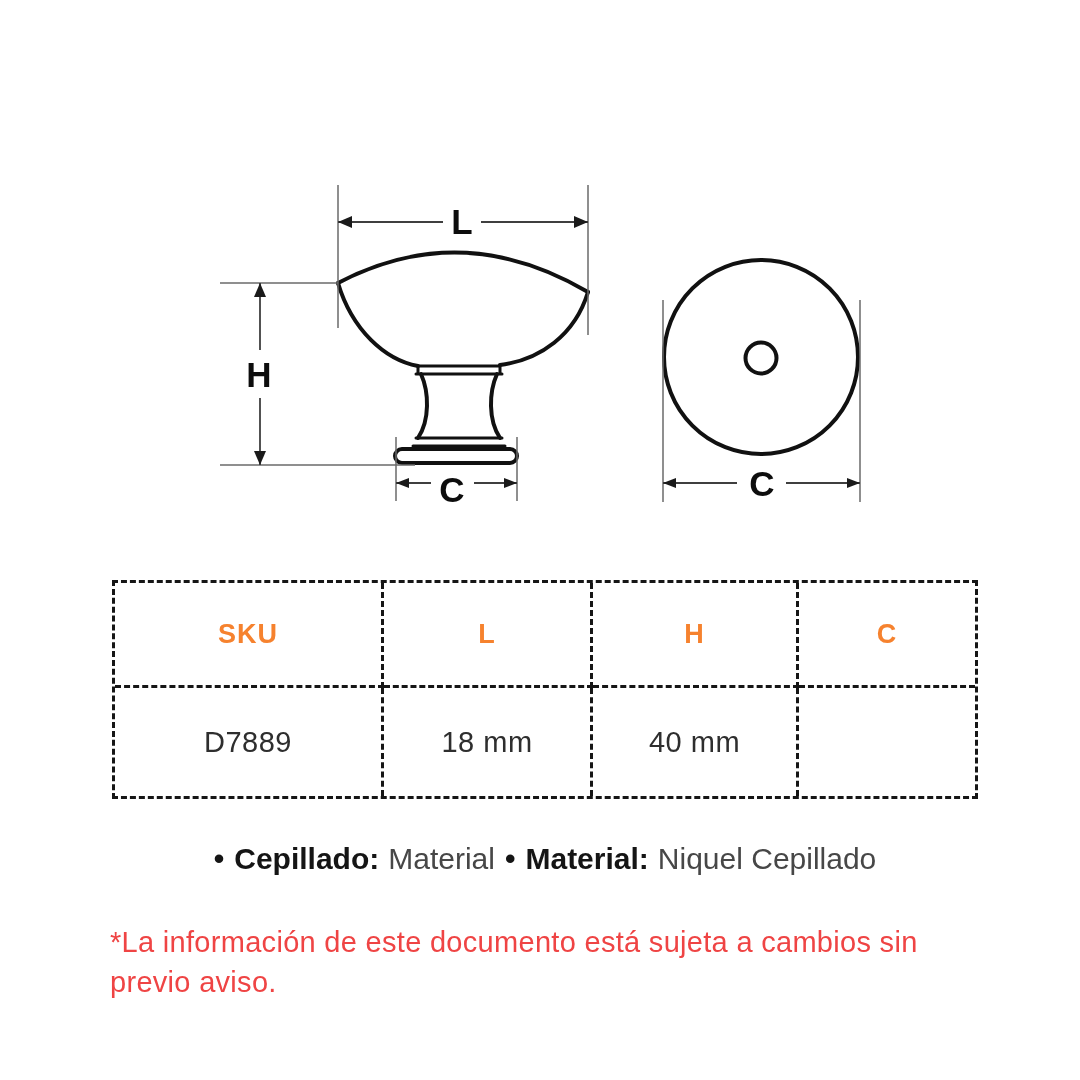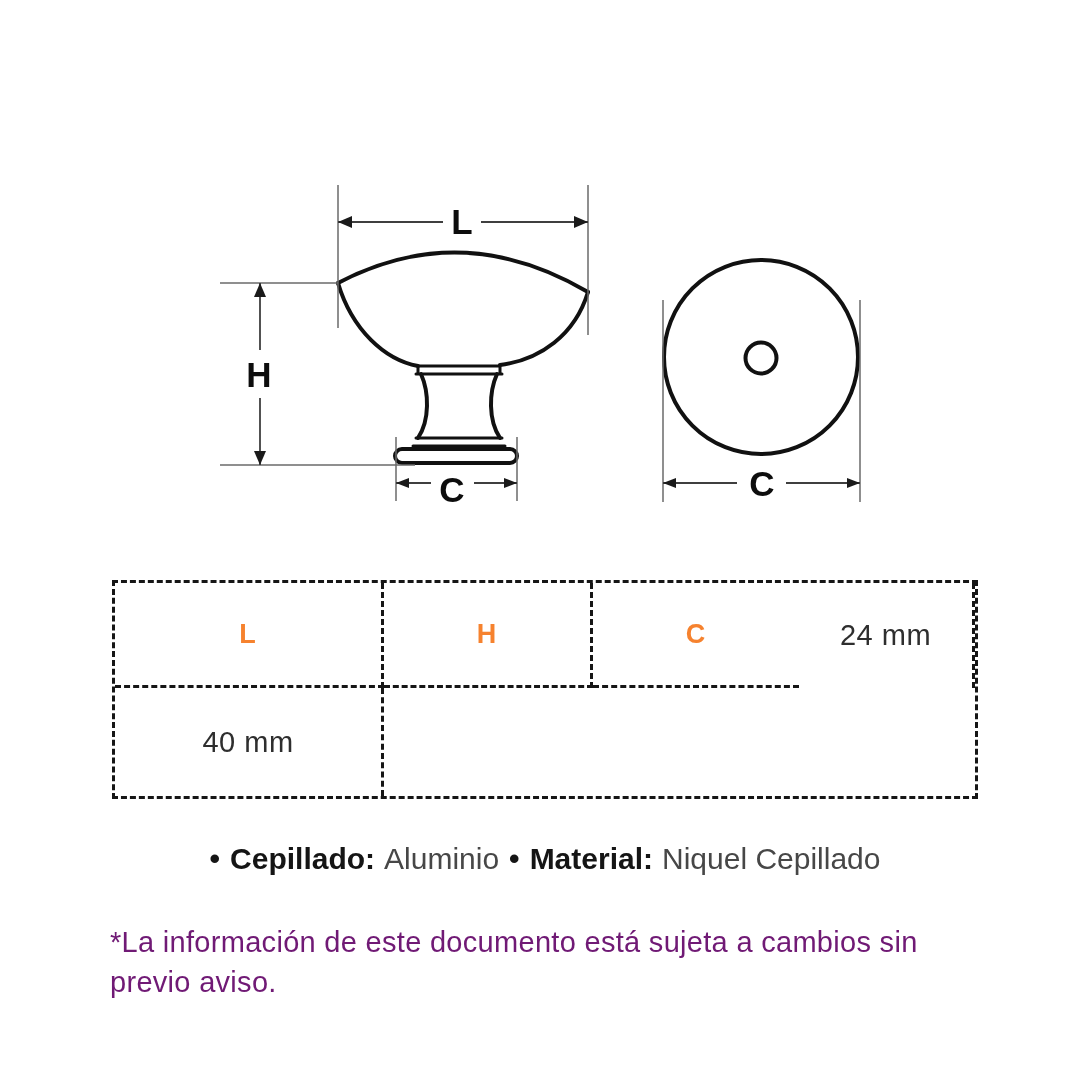--- a/index.html
+++ b/index.html
@@ -69,21 +69,21 @@
   .material-line .bullet { font-weight: bold; color: #151515; margin: 0 10px; }
   .material-line .val { font-weight: normal; color: #474747; margin-left: 9px; }
 
   
   .footnote {
     position: absolute;
     left: 110px; top: 922px;
     width: 845px;
     font-size: 29px;
     line-height: 40px;
-    color: #701a75;
+    color: #ef4444;
     font-weight: normal;
     letter-spacing: 0.3px;
   }
 </style>
 </head>
 <body>
 
 <svg class="drawing-svg" viewBox="0 0 1080 1080">
 
   <g>
@@ -143,34 +143,40 @@
     <line class="dimline" x1="663" y1="483" x2="737" y2="483"></line>
     <line class="dimline" x1="786" y1="483" x2="860" y2="483"></line>
     <polygon class="arrow" points="663,483 676,478 676,488"></polygon>
     <polygon class="arrow" points="860,483 847,478 847,488"></polygon>
     <text class="dim-label" x="762" y="496">C</text>
   </g>
 </svg>
 
 <div class="spec-table">
   <div class="cell head col-inner">
+    <span class="head-label">SKU</span>
+  </div>
+  <div class="cell head col-inner">
     <span class="head-label">L</span>
   </div>
   <div class="cell head col-inner">
     <span class="head-label">H</span>
   </div>
   <div class="cell head">
     <span class="head-label">C</span>
   </div>
 
   <div class="cell col-inner">
-    <span class="value-label">24 mm</span>
+    <span class="value-label">D7889</span>
+  </div>
+  <div class="cell col-inner">
+    <span class="value-label">18 mm</span>
   </div>
   <div class="cell col-inner">
     <span class="value-label">40 mm</span>
   </div>
 </div>
 
 <div class="material-line">
-  <span class="bullet">•</span><span class="b">Cepillado:</span><span class="val">Aluminio</span><span class="bullet">•</span><span class="b">Material:</span><span class="val">Niquel Cepillado</span>
+  <span class="bullet">•</span><span class="b">Cepillado:</span><span class="val">Material</span><span class="bullet">•</span><span class="b">Material:</span><span class="val">Niquel Cepillado</span>
 </div>
 
 <div class="footnote">*La información de este documento está sujeta a cambios sin previo aviso.</div>
 
 </body></html>

